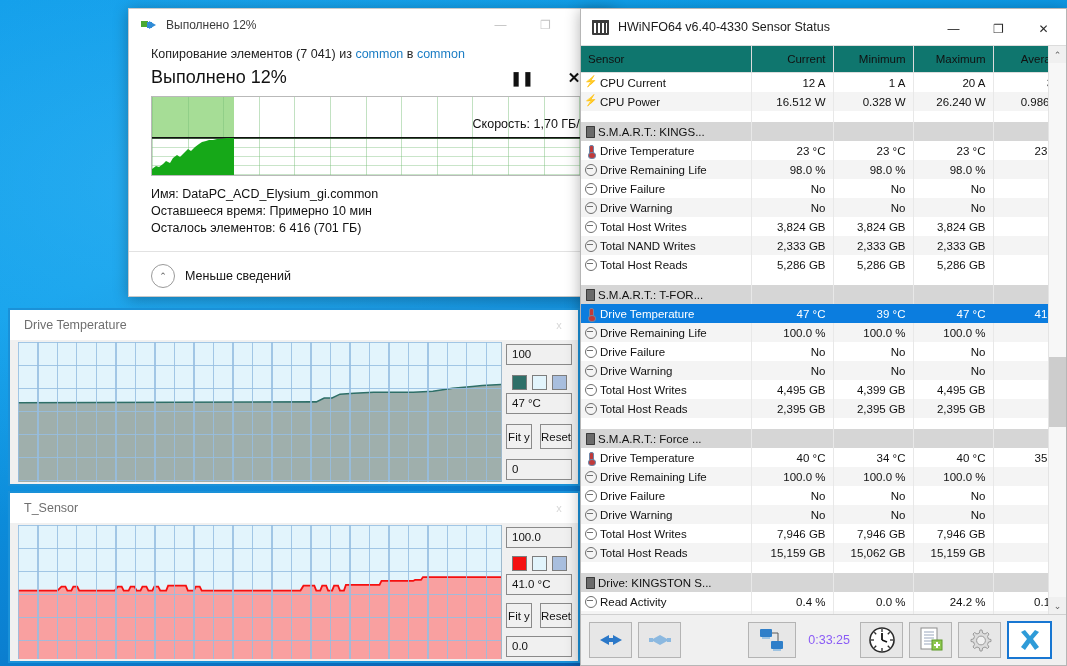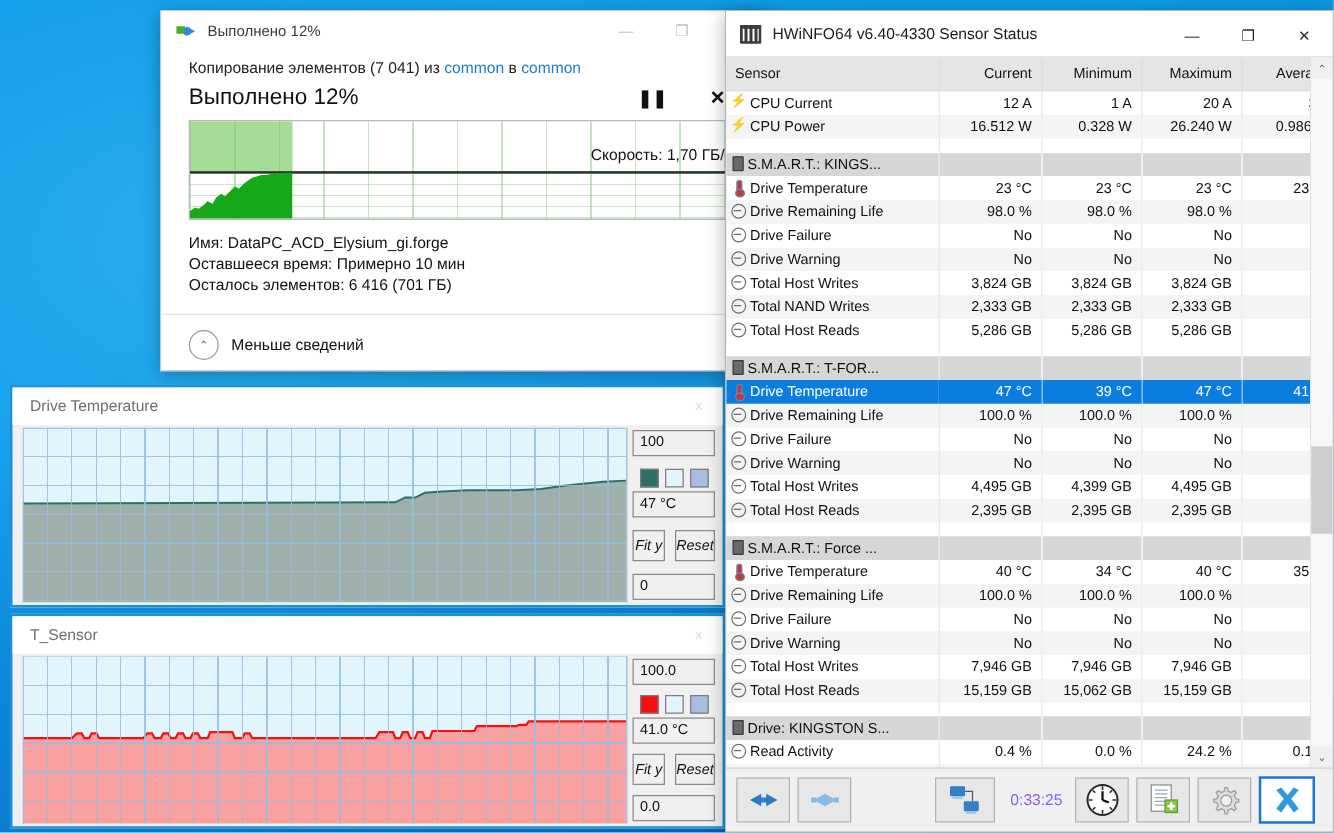--- a/index.html
+++ b/index.html
@@ -57,21 +57,21 @@
     background-image:
       repeating-linear-gradient(to right,rgba(150,190,225,.85) 0 1px,transparent 1px 19.5px),
       repeating-linear-gradient(to bottom,rgba(150,190,225,.85) 0 1px,transparent 1px 23px);}
   .plot svg{position:absolute;inset:0;width:100%;height:100%;}
   .gside{width:76px;padding:4px 6px 4px 4px;box-sizing:border-box;
     display:flex;flex-direction:column;}
   .gfield{border:1px solid #8a8a8a;background:#f0f0f0;height:21px;line-height:19px;
     font-size:11.5px;color:#111;padding-left:5px;box-sizing:border-box;}
   .swatches{display:flex;gap:5px;justify-content:center;margin:0 0 3px 0;}
   .sw{width:13px;height:13px;border:1px solid #7d7d7d;}
-  .gbtns{display:flex;gap:8px;font-style:italic;}
+  .gbtns{display:flex;gap:8px;}
   .gbtn{flex:1;border:1px solid #8a8a8a;background:#f0f0f0;height:23px;
     font-size:11.5px;color:#111;display:flex;align-items:center;justify-content:center;}
   .spacer{flex:1;}
 
   
   #hwinfo{left:580px;top:8px;width:487px;height:658px;
     border:1px solid #b6b6b6;box-shadow:0 2px 14px rgba(0,0,0,.30);
     display:flex;flex-direction:column;background:#fff;}
   #hwinfo .titlebar{height:36px;display:flex;align-items:center;padding-left:11px;background:#fff;}
   #hwinfo .tb-title{font-size:12.5px;color:#1a1a1a;}
@@ -82,21 +82,21 @@
     background:
       linear-gradient(to right,#fff 0 2px,transparent 2px 4px) repeat-x,
       #3b3b3b;
     background-size:4px 10px;}
   .hw-ico::after{content:"";position:absolute;left:0;top:0;right:0;height:2px;background:#3b3b3b;}
 
   .tblwrap{flex:1;display:flex;overflow:hidden;border-top:1px solid #dcdcdc;}
   .tbl{flex:1;overflow:hidden;}
   table.sensors{width:100%;border-collapse:collapse;table-layout:fixed;font-size:11.5px;color:#111;}
   table.sensors th{font-weight:normal;text-align:right;padding:3px 7px 4px 0;
-    border-right:1px solid #dcdcdc;border-bottom:1px solid #dcdcdc;background:#e5e5e5;height:19px;}
+    border-right:1px solid #dcdcdc;border-bottom:1px solid #dcdcdc;background:#0f766e;height:19px;}
   table.sensors th.first{text-align:left;padding-left:7px;}
   table.sensors td{padding:1px 7px 1px 0;text-align:right;height:17px;
     border-right:1px solid #e8e8e8;white-space:nowrap;overflow:hidden;}
   table.sensors td.name{text-align:left;padding-left:3px;}
   tr.alt td{background:#f4f4f4;}
   tr.blank td{height:9px;border-right-color:#e8e8e8;background:#fff;}
   tr.grp td{background:#d6d6d6;height:17px;}
   tr.sel td{background:#0b7ddf;color:#fff;border-right-color:#0b7ddf;}
   .ic{display:inline-block;width:13px;height:12px;vertical-align:-2px;margin-right:3px;position:relative;}
   .ic-bolt::before{content:"⚡";font-size:11px;color:#f0a000;position:absolute;left:0;top:-2px;}
@@ -162,21 +162,21 @@
       <div class="gfill-top"></div>
       <div class="gcols"></div>
       <div class="gsplit"></div>
       <div class="grows"></div>
       <svg class="gfill-bot" viewBox="0 0 82 37" preserveAspectRatio="none">
         <path d="M0,37 L0,31 L4,28 L7,29 L11,26 L14,23 L18,25 L21,20 L25,17 L28,19 L32,15 L36,11 L39,13 L43,9 L47,6 L50,4 L54,3 L57,2 L61,2 L65,1 L69,1 L75,0 L82,0 L82,37 Z" fill="#16a818"></path>
       </svg>
       <div class="gspeed">Скорость: 1,70 ГБ/с</div>
     </div>
     <div class="copy-meta">
-      <div>Имя: DataPC_ACD_Elysium_gi.forge</div>
+      <div>Имя: DataPC_ACD_Elysium_gi.common</div>
       <div>Оставшееся время: Примерно 10 мин</div>
       <div>Осталось элементов: 6 416 (701 ГБ)</div>
     </div>
     <div class="copy-sep"></div>
     <div class="less-row">
       <span class="chev-circle">⌃</span>
       <span class="less-label">Меньше сведений</span>
     </div>
   </div>
 </div>

